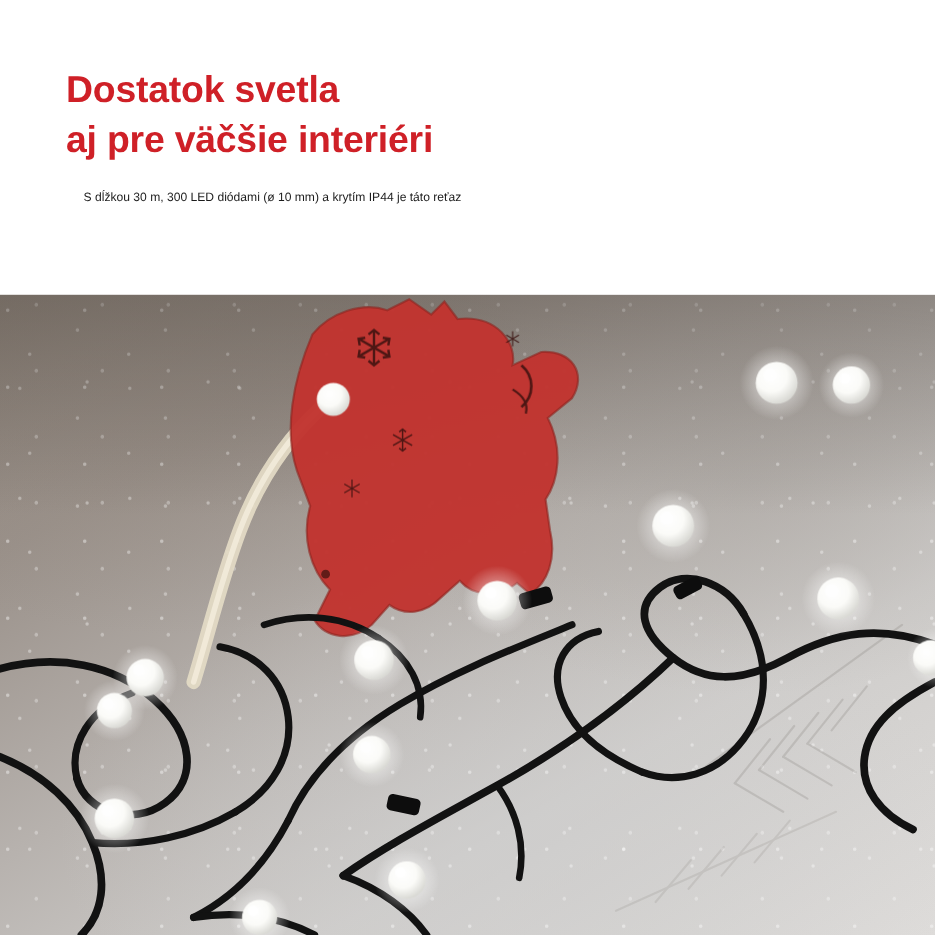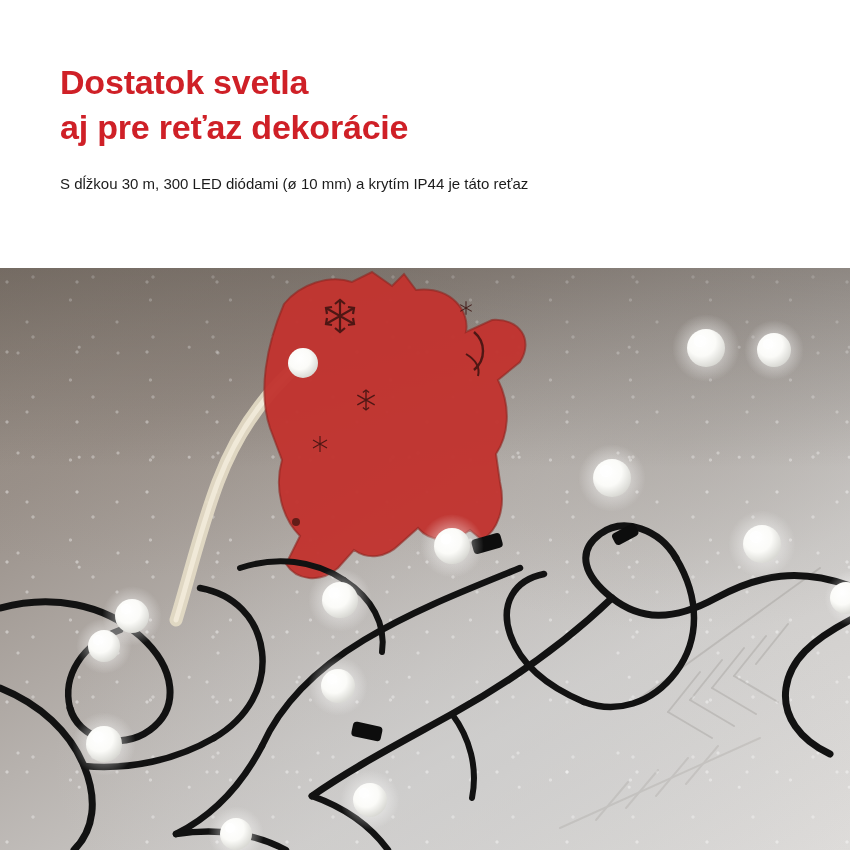--- a/index.html
+++ b/index.html
@@ -35,23 +35,23 @@
     font-size: 34px;
     line-height: 1.32;
     letter-spacing: -0.2px;
     margin: 0;
   }
   .headline .line {
     display: block;
     white-space: nowrap;
   }
   .subcopy {
-    margin: 22px 0 0 0;
+    margin: 22px 0 0 16px;
     color: #1c1c1c;
-    font-size: 15px;
+    font-size: 11px;
     line-height: 1.58;
     font-weight: 400;
   }
   .subcopy .line {
     display: block;
     white-space: nowrap;
   }
 
   
   .photo {
@@ -96,21 +96,21 @@
   }
 </style>
 </head>
 <body>
 
 <div class="page">
 
   <div class="text-block">
     <h1 class="headline">
       <span class="line">Dostatok svetla</span>
-      <span class="line">aj pre reťaz dekorácie</span>
+      <span class="line">aj pre väčšie interiéri</span>
     </h1>
     <p class="subcopy">
       <span class="line">S dĺžkou 30 m, 300 LED diódami (ø 10 mm) a krytím IP44 je táto reťaz</span>
     </p>
   </div>
 
   <div class="photo">
     <div class="grain"></div>
     <div class="dark-top"></div>
 

